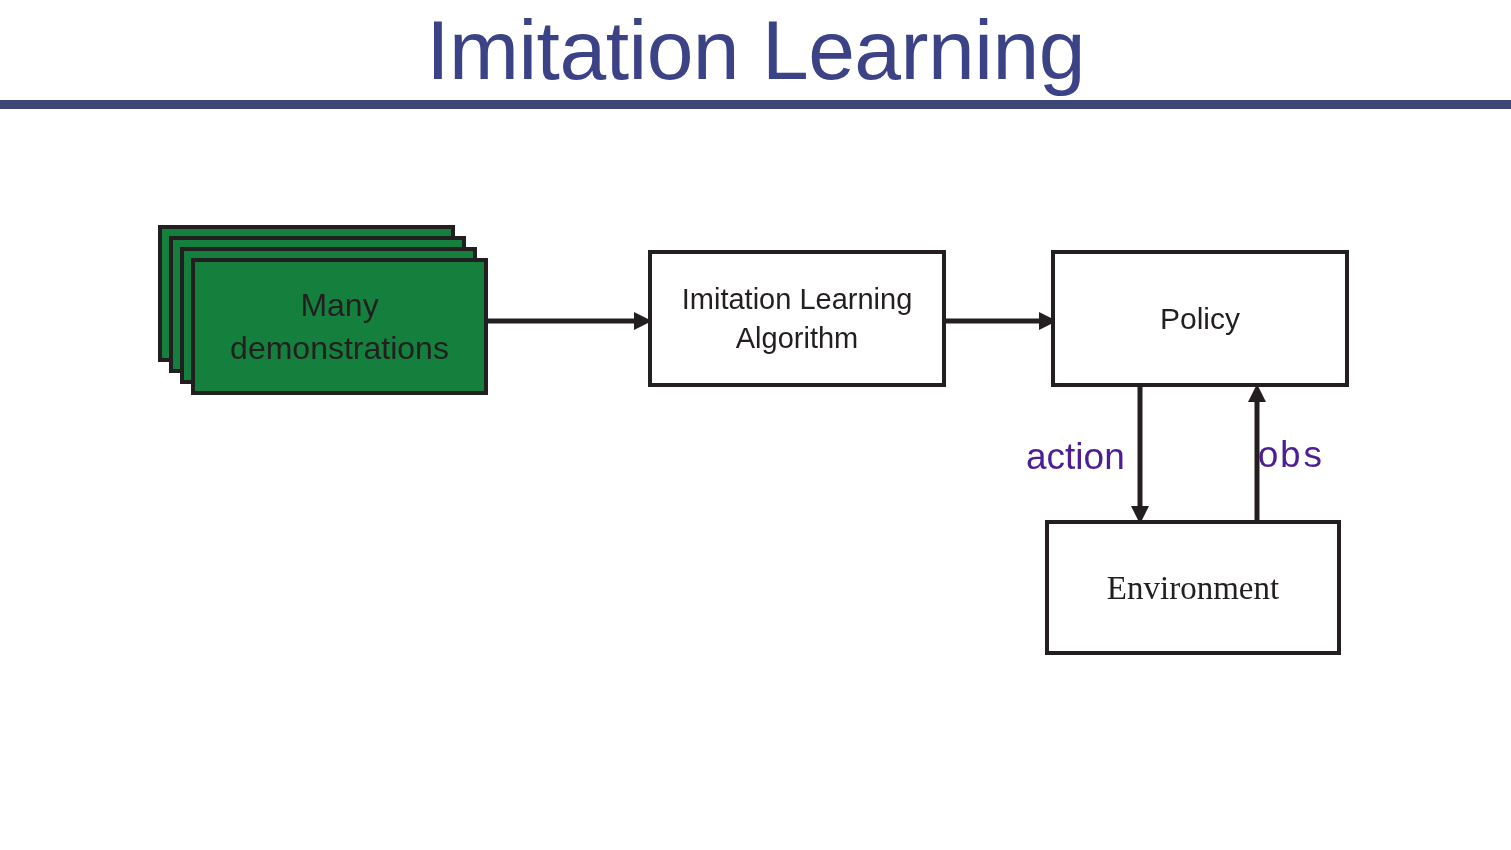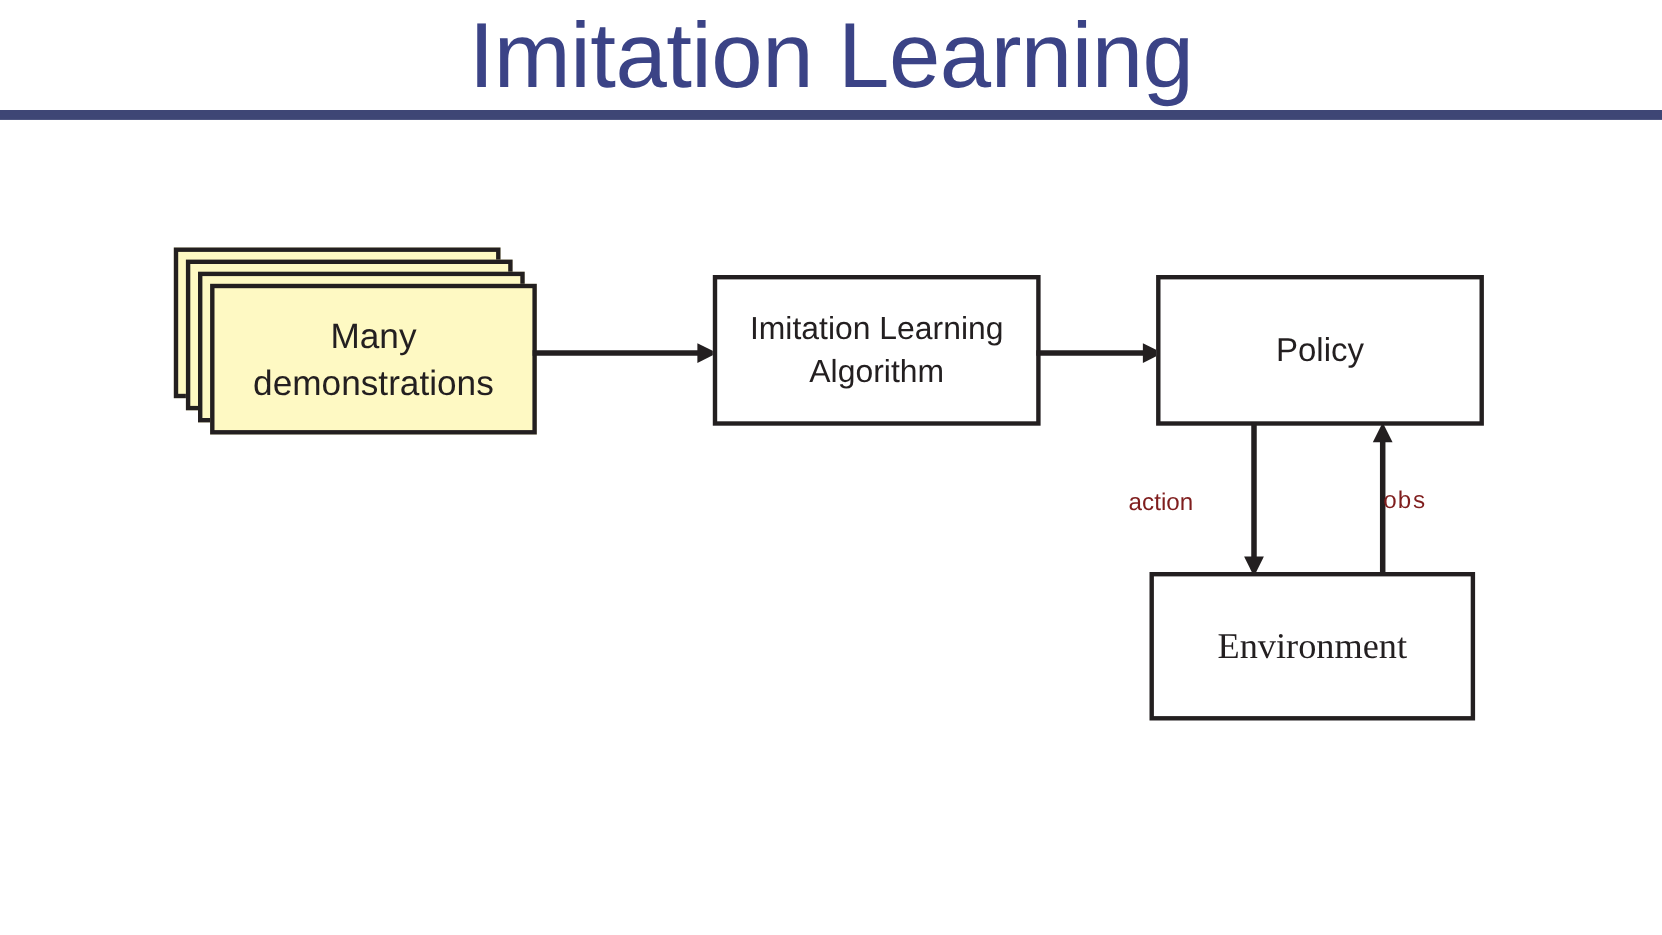--- a/index.html
+++ b/index.html
@@ -62,21 +62,21 @@
     position: absolute;
     left: 158px;
     top: 225px;
     width: 332px;
     height: 172px;
   }
   .stack-card {
     position: absolute;
     box-sizing: border-box;
     border: 4px solid #231f20;
-    background: #fef9c3;
+    background: #15803d;
     width: 297px;
     height: 137px;
   }
   .stack-card.c1 { left: 0px;  top: 0px;  }
   .stack-card.c2 { left: 11px; top: 11px; }
   .stack-card.c3 { left: 22px; top: 22px; }
   .stack-card.c4 {
     left: 33px; top: 33px;
     display: flex;
     align-items: center;
@@ -137,23 +137,23 @@
   #arrow-algo-policy { left: 942px; top: 307px; width: 115px; height: 28px; }
   
   #arrow-action { left: 1126px; top: 384px; width: 28px; height: 140px; }
   
   #arrow-obs { left: 1243px; top: 384px; width: 28px; height: 140px; }
 
   
   .edge-label {
     position: absolute;
     font-family: "Liberation Sans", sans-serif;
-    font-size: 22px;
+    font-size: 37px;
     line-height: 40px;
-    color: #7f1d1d;
+    color: #4c1d95;
     white-space: nowrap;
   }
   #label-action { left: 1026px; top: 437px; }
   #label-obs    { left: 1257px; top: 437px; font-family: Liberation Mono, monospace; }
 </style>
 </head>
 <body>
 
 <div id="slide">
 

